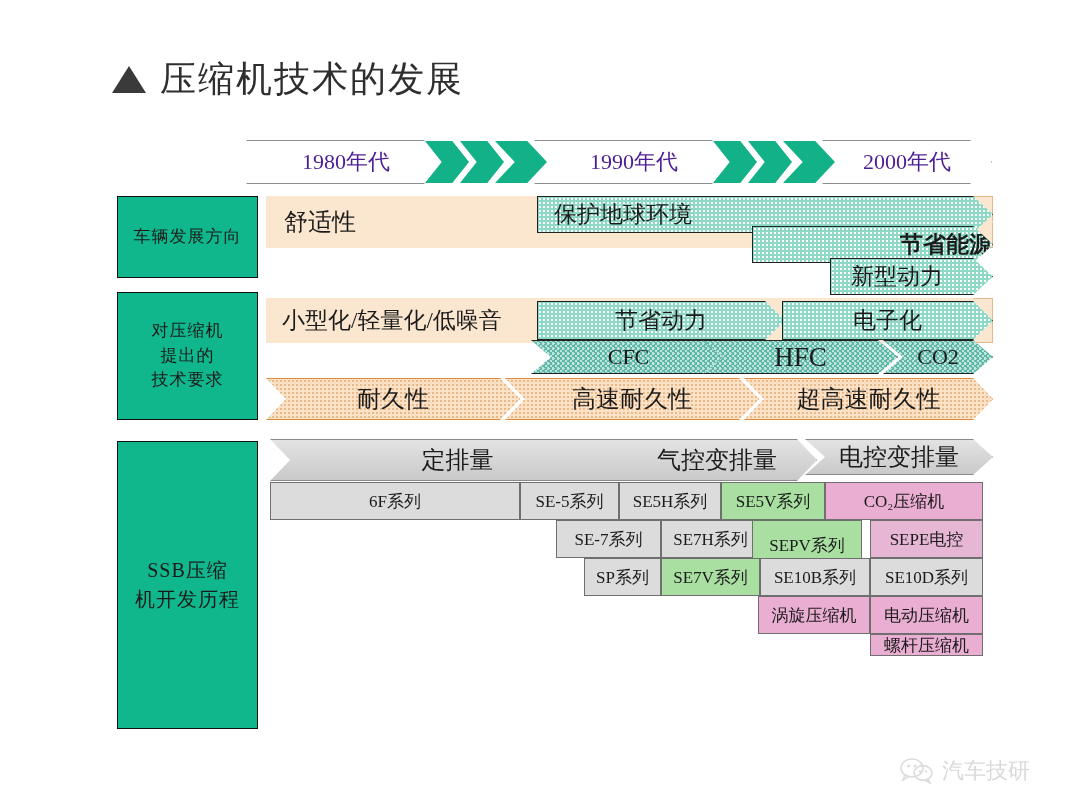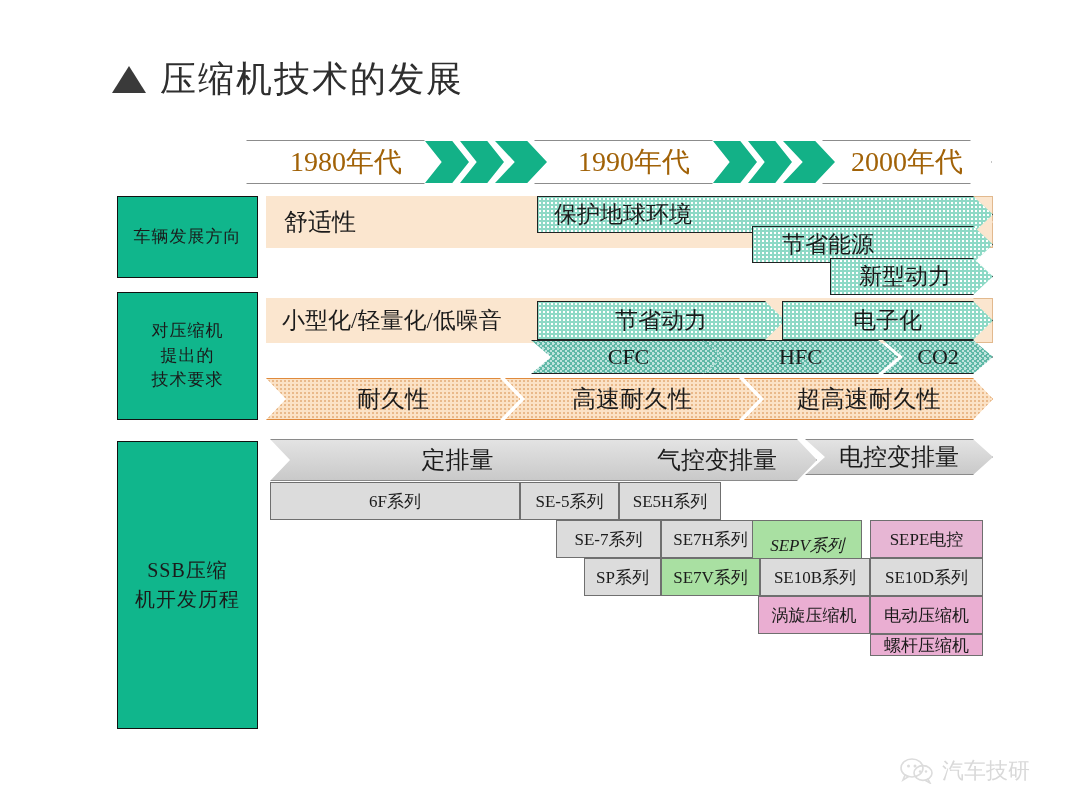--- a/index.html
+++ b/index.html
@@ -19,21 +19,21 @@
   
   .chev{
     position:absolute;display:flex;align-items:center;justify-content:center;
     box-sizing:border-box;
   }
   .chev span{position:relative;z-index:3;white-space:nowrap;}
 
   .decade{
     background:#ffffff;border:1.6px solid #8c8c8c;
     clip-path:polygon(0 0, calc(100% - 22px) 0, 100% 50%, calc(100% - 22px) 100%, 0 100%, 22px 50%);
-    font-size:28px;color:#a16207;
+    font-size:22px;color:#4c1d95;
   }
   .decade::before{
     
     content:"";position:absolute;inset:0;pointer-events:none;
   }
   .gchev{
     background:#13b187;
     clip-path:polygon(0 0, 62% 0, 100% 50%, 62% 100%, 0 100%, 38% 50%);
   }
 
@@ -138,25 +138,25 @@
 
   <div class="arrow tex-peach-plain" style="left:266px;top:196px;width:727px;height:52px;font-size:24px;color:#1b1b1b;padding-left:18px;">
     <span class="lbl" style="text-align:left;">舒适性</span>
   </div>
 
   <div class="arrow tex-teal bd-dark" style="left:537px;top:196px;width:456px;height:37px;font-size:23px;color:#1b1b1b;">
     <span class="lbl" style="text-align:left;padding-left:16px;">保护地球环境</span>
   </div>
 
   <div class="arrow tex-teal bd-dark" style="left:752px;top:226px;width:241px;height:37px;font-size:23px;color:#1b1b1b;">
-    <span class="lbl" style="text-align:left;padding-left:29px;">节省能源</span>
+    <span class="lbl" style="text-align:right;padding-left:29px;font-weight:bold;">节省能源</span>
   </div>
 
   <div class="arrow tex-teal bd-dark" style="left:830px;top:258px;width:163px;height:37px;font-size:23px;color:#1b1b1b;">
-    <span class="lbl" style="text-align:left;padding-left:28px;">新型动力</span>
+    <span class="lbl" style="text-align:left;padding-left:20px;">新型动力</span>
   </div>
 
   <div class="glabel" style="left:117px;top:292px;width:141px;height:128px;font-size:17px;letter-spacing:1px;flex-direction:column;">
     <span>对压缩机</span>
     <span>提出的</span>
     <span>技术要求</span>
   </div>
 
   <div class="band" style="left:266px;top:298px;width:727px;height:45px;border:1.4px solid #e2b98e;box-sizing:border-box;"></div>
 
@@ -169,21 +169,21 @@
   </div>
 
   <div class="arrow tex-teal bd-dark" style="left:782px;top:301px;width:211px;height:39px;">
     <span class="lbl" style="font-size:23px;color:#1b1b1b;">电子化</span>
   </div>
 
   <div class="arrow notch tex-teal-wave bd-dark" style="left:531px;top:340px;width:195px;height:34px;">
     <span class="lbl" style="font-size:22px;color:#1b1b1b;">CFC</span>
   </div>
   <div class="arrow notch tex-teal-wave bd-dark" style="left:703px;top:340px;width:195px;height:34px;">
-    <span class="lbl" style="font-size:22px;color:#1b1b1b;">HFC</span>
+    <span class="lbl" style="font-size:27px;color:#1b1b1b;">HFC</span>
   </div>
   <div class="arrow notch tex-teal-wave bd-dark" style="left:883px;top:340px;width:110px;height:34px;">
     <span class="lbl" style="font-size:22px;color:#1b1b1b;">CO2</span>
   </div>
 
   <div class="arrow notch tex-peach bd-orange" style="left:266px;top:378px;width:254px;height:42px;">
     <span class="lbl" style="font-size:24px;color:#1b1b1b;">耐久性</span>
   </div>
   <div class="arrow notch tex-peach bd-orange" style="left:505px;top:378px;width:254px;height:42px;">
     <span class="lbl" style="font-size:24px;color:#1b1b1b;">高速耐久性</span>
@@ -209,28 +209,34 @@
 
   <div class="cell c-gray" style="left:270px;top:482px;width:250px;height:38px;">
       <span>6F系列</span>
     </div>
   <div class="cell c-gray" style="left:520px;top:482px;width:99px;height:38px;">
       <span>SE-5系列</span>
     </div>
   <div class="cell c-gray" style="left:619px;top:482px;width:102px;height:38px;">
       <span>SE5H系列</span>
     </div>
+  <div class="cell c-green" style="left:721px;top:482px;width:104px;height:38px;">
+      <span>SE5V系列</span>
+    </div>
+  <div class="cell c-pink" style="left:825px;top:482px;width:158px;height:38px;">
+      <span>CO₂压缩机</span>
+    </div>
 
   <div class="cell c-gray" style="left:556px;top:520px;width:105px;height:38px;">
       <span>SE-7系列</span>
     </div>
   <div class="cell c-gray" style="left:661px;top:520px;width:99px;height:38px;">
       <span>SE7H系列</span>
     </div>
-  <div class="cell c-green" style="left:752px;top:520px;width:110px;height:50px;font-style:italic;">
+  <div class="cell c-green" style="left:752px;top:520px;width:110px;height:50px;">
       <span>SEPV系列</span>
     </div>
   <div class="cell c-pink2" style="left:870px;top:520px;width:113px;height:38px;">
       <span>SEPE电控</span>
     </div>
 
   <div class="cell c-gray" style="left:584px;top:558px;width:77px;height:38px;">
       <span>SP系列</span>
     </div>
   <div class="cell c-green" style="left:661px;top:558px;width:99px;height:38px;">

